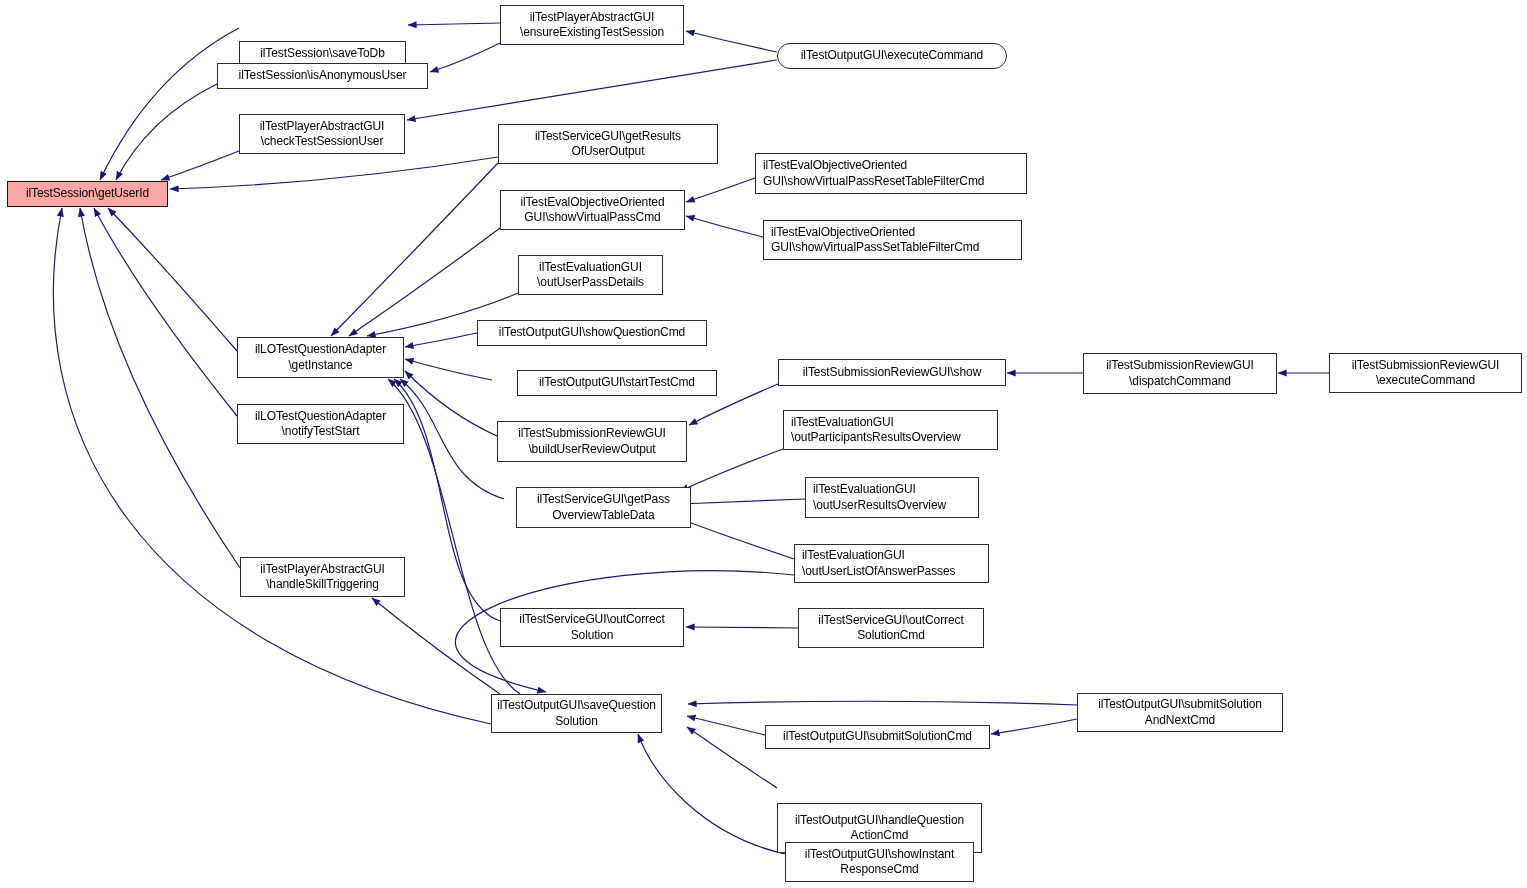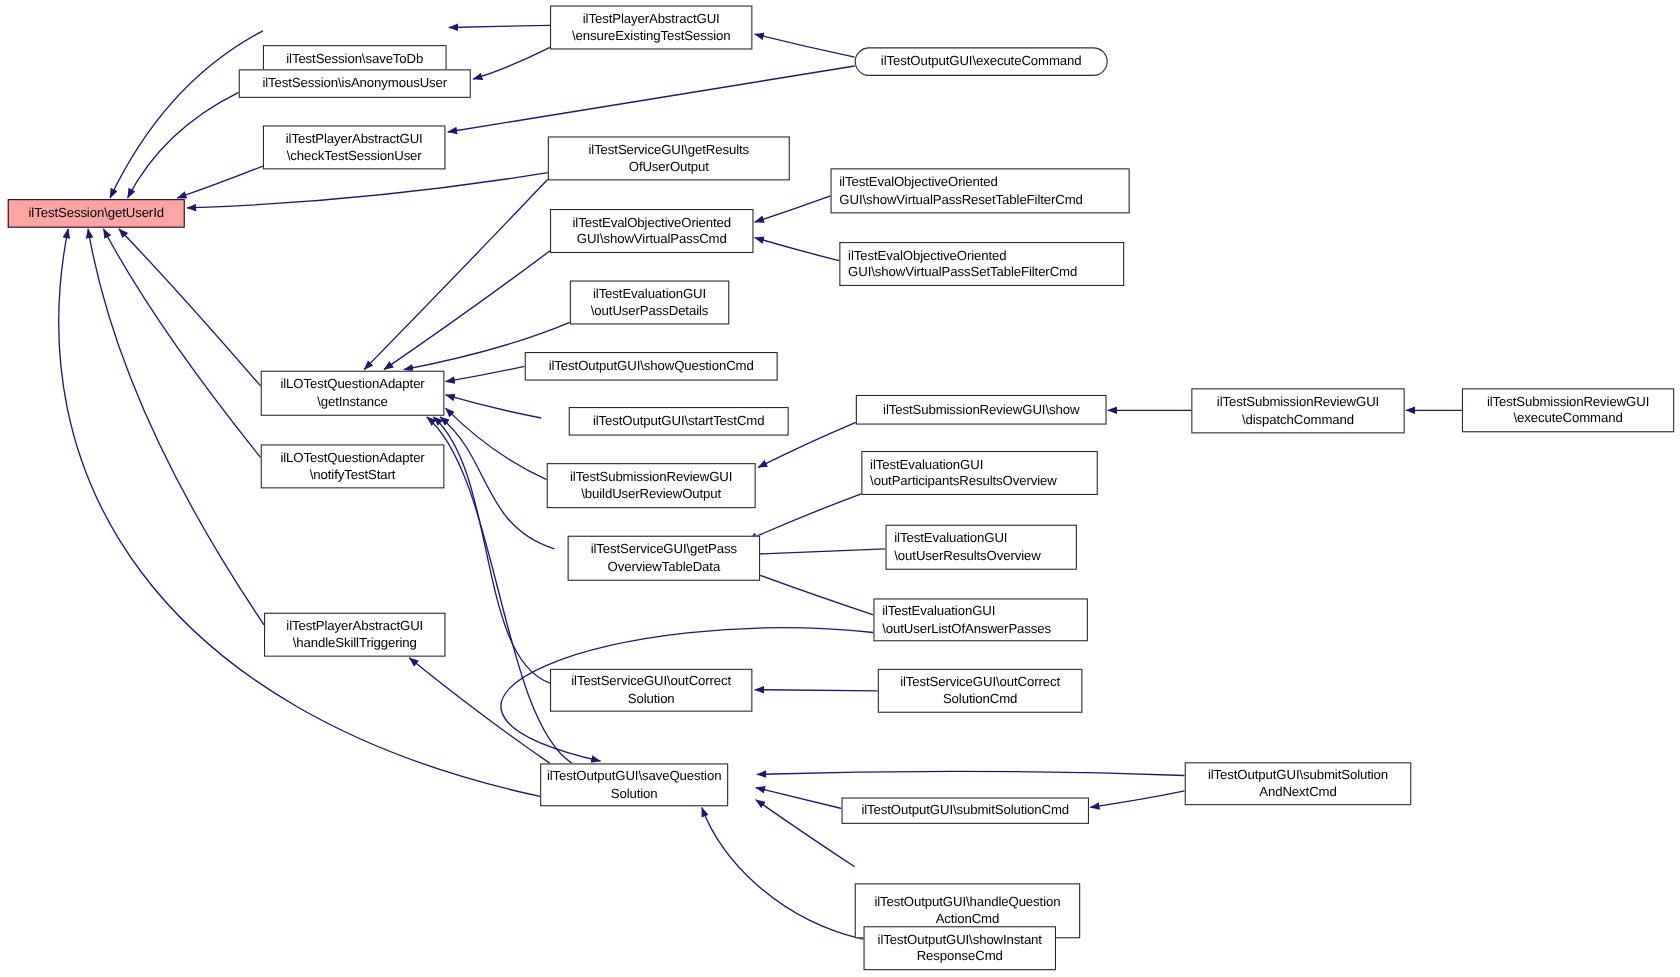--- a/index.html
+++ b/index.html
@@ -151,16 +151,16 @@
 Solution</div>
       <div class="node" style="left: 798px; top: 608px; width: 186px; height: 40px;">ilTestServiceGUI\outCorrect
 SolutionCmd</div>
       <div class="node" style="left: 491px; top: 694px; width: 171px; height: 39px;">ilTestOutputGUI\saveQuestion
 Solution</div>
       <div class="node" style="left: 1077px; top: 693px; width: 206px; height: 39px;">ilTestOutputGUI\submitSolution
 AndNextCmd</div>
       <div class="node" style="left: 765px; top: 725px; width: 225px; height: 24px;">ilTestOutputGUI\submitSolutionCmd</div>
       <div class="node" style="left: 777px; top: 803px; width: 205px; height: 50px;">ilTestOutputGUI\handleQuestion
 ActionCmd</div>
-      <div class="node" style="left: 785px; top: 842px; width: 175px; height: 40px;">ilTestOutputGUI\showInstant
+      <div class="node" style="left: 785px; top: 842px; width: 189px; height: 40px;">ilTestOutputGUI\showInstant
 ResponseCmd</div>
     </div>
 </div>
 
 </body></html>

